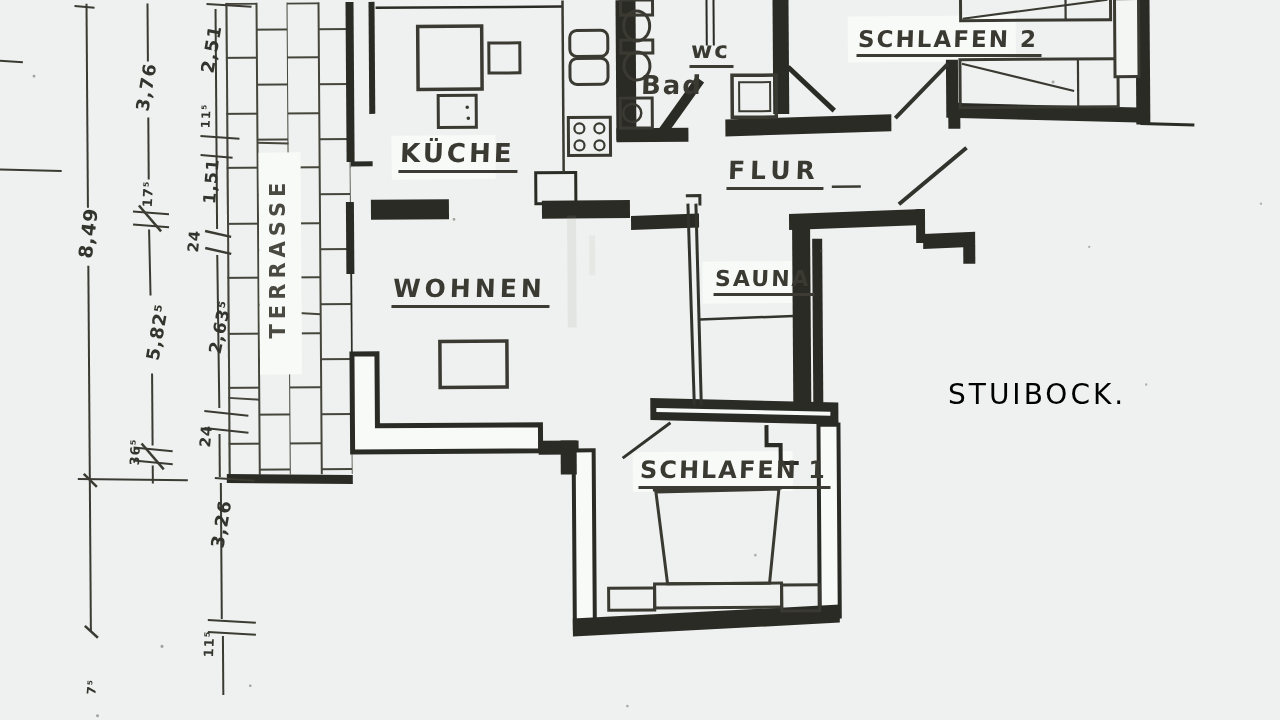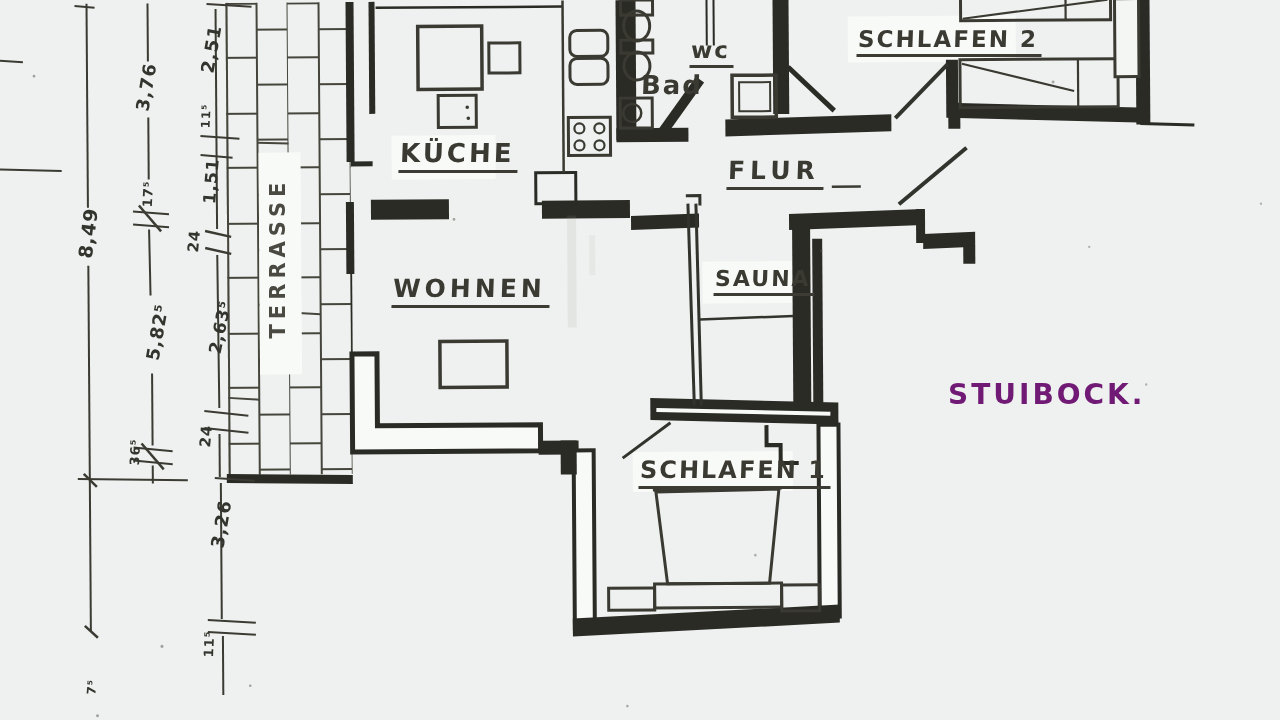--- a/index.html
+++ b/index.html
@@ -22,23 +22,23 @@
   .ul{border-bottom:3px solid #3c3c35;padding:0 4px 2px 1px;}
   .dim{
     position:absolute;
     color:#34342e;
     white-space:nowrap;
     font-weight:bold;
     letter-spacing:1px;
   }
   .hand{
     position:absolute;
-    color:#701a75;
+    color:#000000;
     white-space:nowrap;
-    font-weight:bold;
+    font-weight:normal;
   }
 </style>
 </head>
 <body>
 
 <div id="scan">
 
   <svg width="1280" height="720" viewBox="0 0 1280 720">
     <defs>
       <pattern id="brickpat" width="62" height="110" patternUnits="userSpaceOnUse" patternTransform="translate(228,0)">

